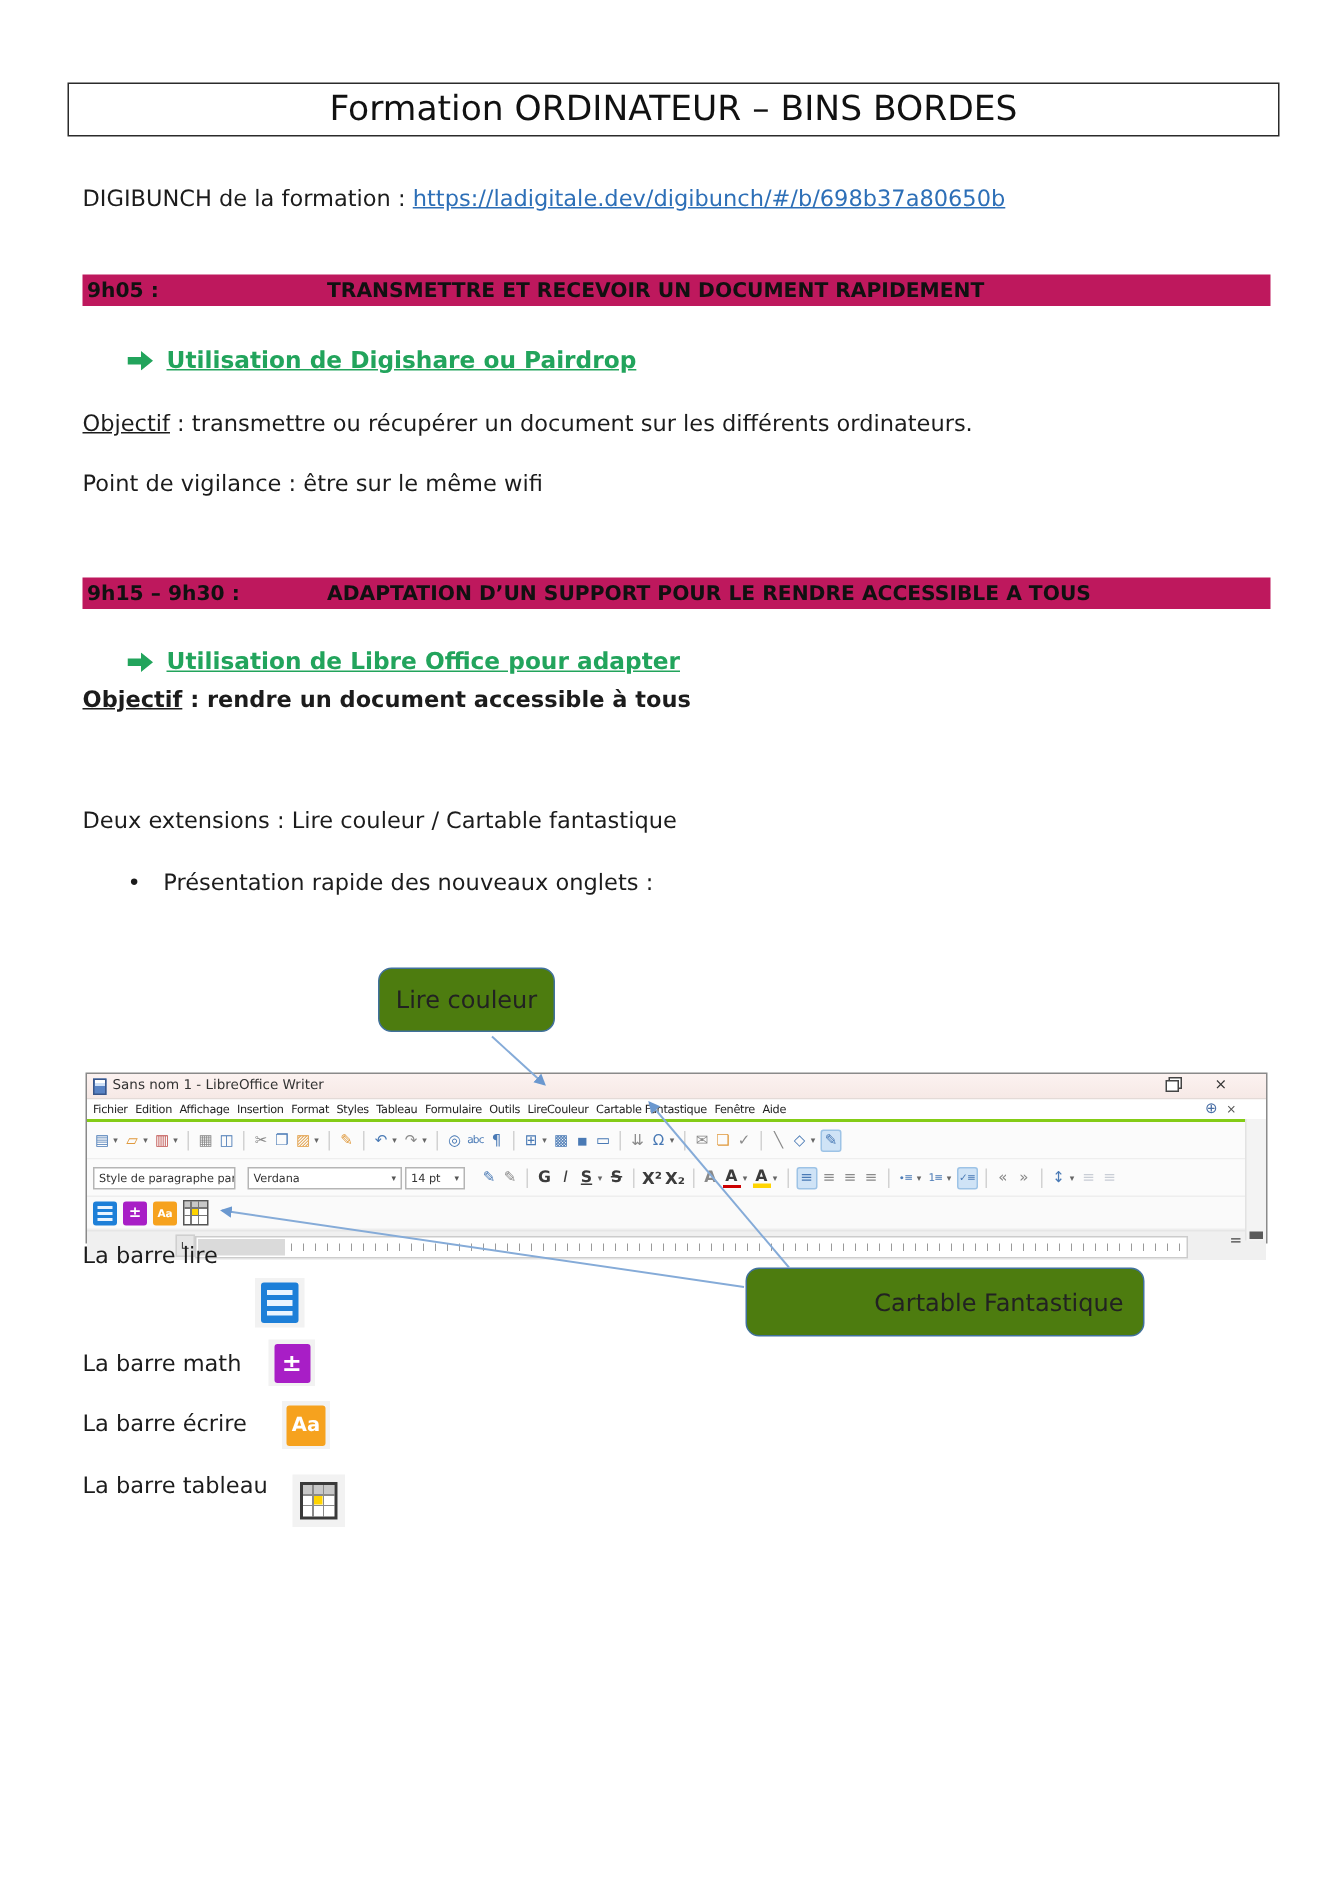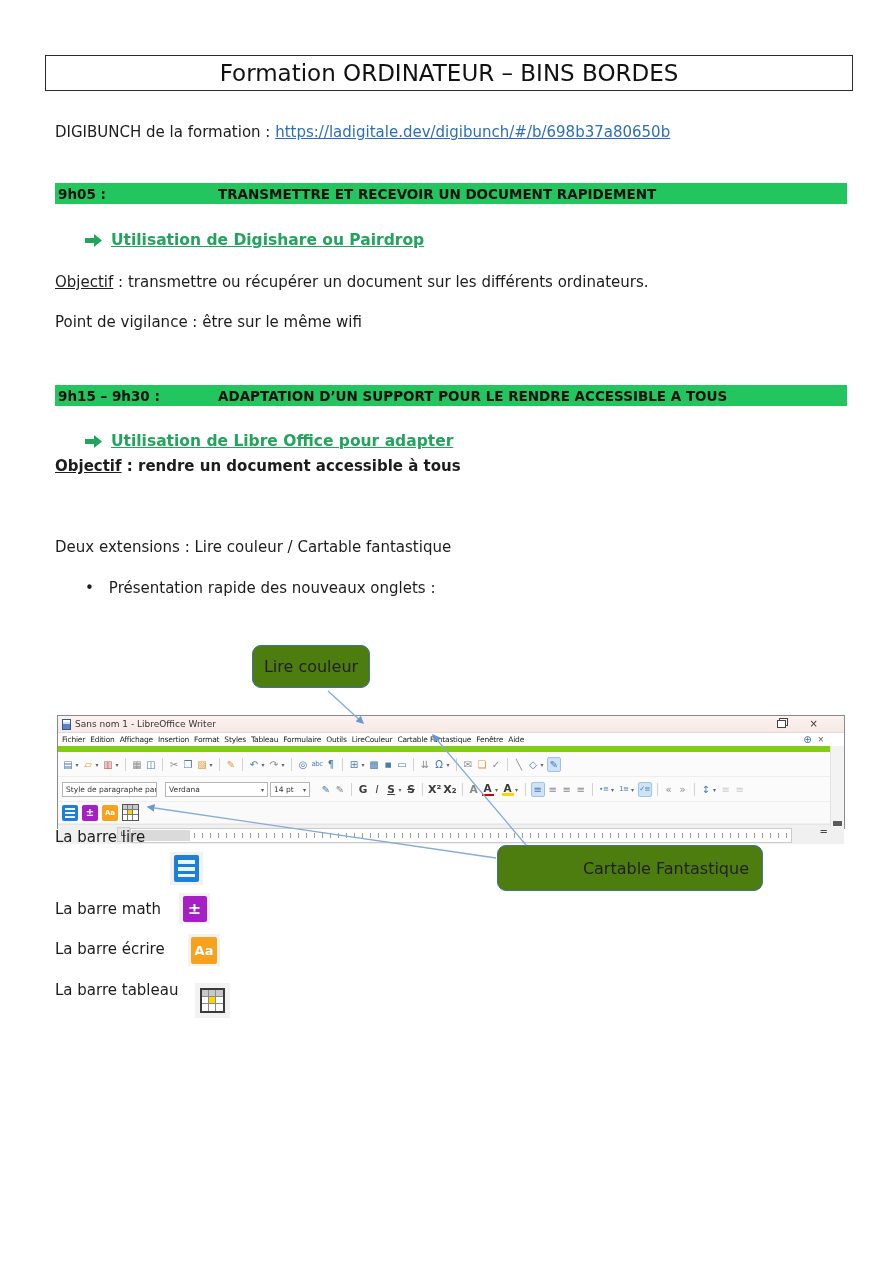--- a/index.html
+++ b/index.html
@@ -8,21 +8,21 @@
   .body-line{position:absolute;left:55px;font-size:15px;white-space:nowrap;}
   .u-label{text-decoration:underline;}
 
   
   #title-box{position:absolute;left:45px;top:55px;width:806px;height:34px;border:1.5px solid #2b2b2b;
              display:flex;align-items:center;justify-content:center;font-size:23px;color:#111;}
 
   .link{color:#2d6fb7;text-decoration:underline;cursor:pointer;}
 
   
-  .session-bar{position:absolute;left:55px;width:792px;height:21px;background:#22c55e;
+  .session-bar{position:absolute;left:55px;width:792px;height:21px;background:#be185d;
                display:flex;align-items:center;font-weight:700;font-size:13.5px;color:#111;}
   .session-bar .time{padding-left:3px;white-space:nowrap;}
   .session-bar .hd{position:absolute;left:163px;white-space:nowrap;}
 
   
   .action-line{position:absolute;left:85px;display:flex;align-items:center;gap:9px;}
   .action-text{color:#22a45c;font-weight:700;font-size:15.5px;text-decoration:underline;white-space:nowrap;}
 
   #bullet-line{position:absolute;left:85px;top:579px;display:flex;gap:15px;font-size:15px;}
 
@@ -37,21 +37,21 @@
           background:#fff;display:flex;flex-direction:column;box-sizing:border-box;}
   .w-titlebar{height:16px;flex:0 0 16px;display:flex;align-items:center;gap:4px;padding:0 4px;
               background:linear-gradient(#fcf2f0,#f6e9e6);border-bottom:1px solid #e3dad7;font-size:9px;color:#333;}
   .w-appicon{width:9px;height:11px;background:#5983c4;border:1px solid #39568a;box-sizing:border-box;
              box-shadow:inset 0 2px 0 #fff,inset 0 4px 0 #cfe0f7;}
   .w-title{white-space:nowrap;}
   .w-controls{margin-left:auto;display:flex;align-items:center;gap:24px;margin-right:22px;}
   .w-restore{width:7px;height:6px;border:1px solid #444;background:#fff;box-shadow:2px -2px 0 -1px #fff,2px -2px 0 0 #444;}
   .w-close{font-size:10px;color:#333;line-height:1;}
   .w-menubar{height:13px;flex:0 0 13px;display:flex;align-items:center;gap:5px;padding:0 4px;background:#fff;
-             border-bottom:6px solid #84cc16;font-size:7.5px;letter-spacing:-0.2px;color:#222;white-space:nowrap;}
+             border-bottom:2px solid #84cc16;font-size:7.5px;letter-spacing:-0.2px;color:#222;white-space:nowrap;}
   .w-menu{cursor:default;}
   .w-menubar .right{margin-left:auto;display:flex;gap:6px;align-items:center;margin-right:16px;}
   .w-globe{color:#4a6fa5;font-size:10px;}
   .w-docclose{font-size:8px;color:#555;}
   .w-toolbar{display:flex;align-items:center;gap:2px;padding:0 4px;background:#fbfbfb;border-bottom:1px solid #eee;}
   #w-tb1{height:24px;flex:0 0 24px;}
   #w-tb2{height:24px;flex:0 0 24px;}
   #w-tb3{height:21px;flex:0 0 21px;gap:4px;background:#fafafa;}
   .ticon{font-size:10px;min-width:12px;text-align:center;color:#4a7ab5;line-height:13px;}
   .c-o{color:#e09a3e;} .c-g{color:#8a8a8a;} .c-r{color:#c0504d;} .c-l{color:#c9ced6;}

